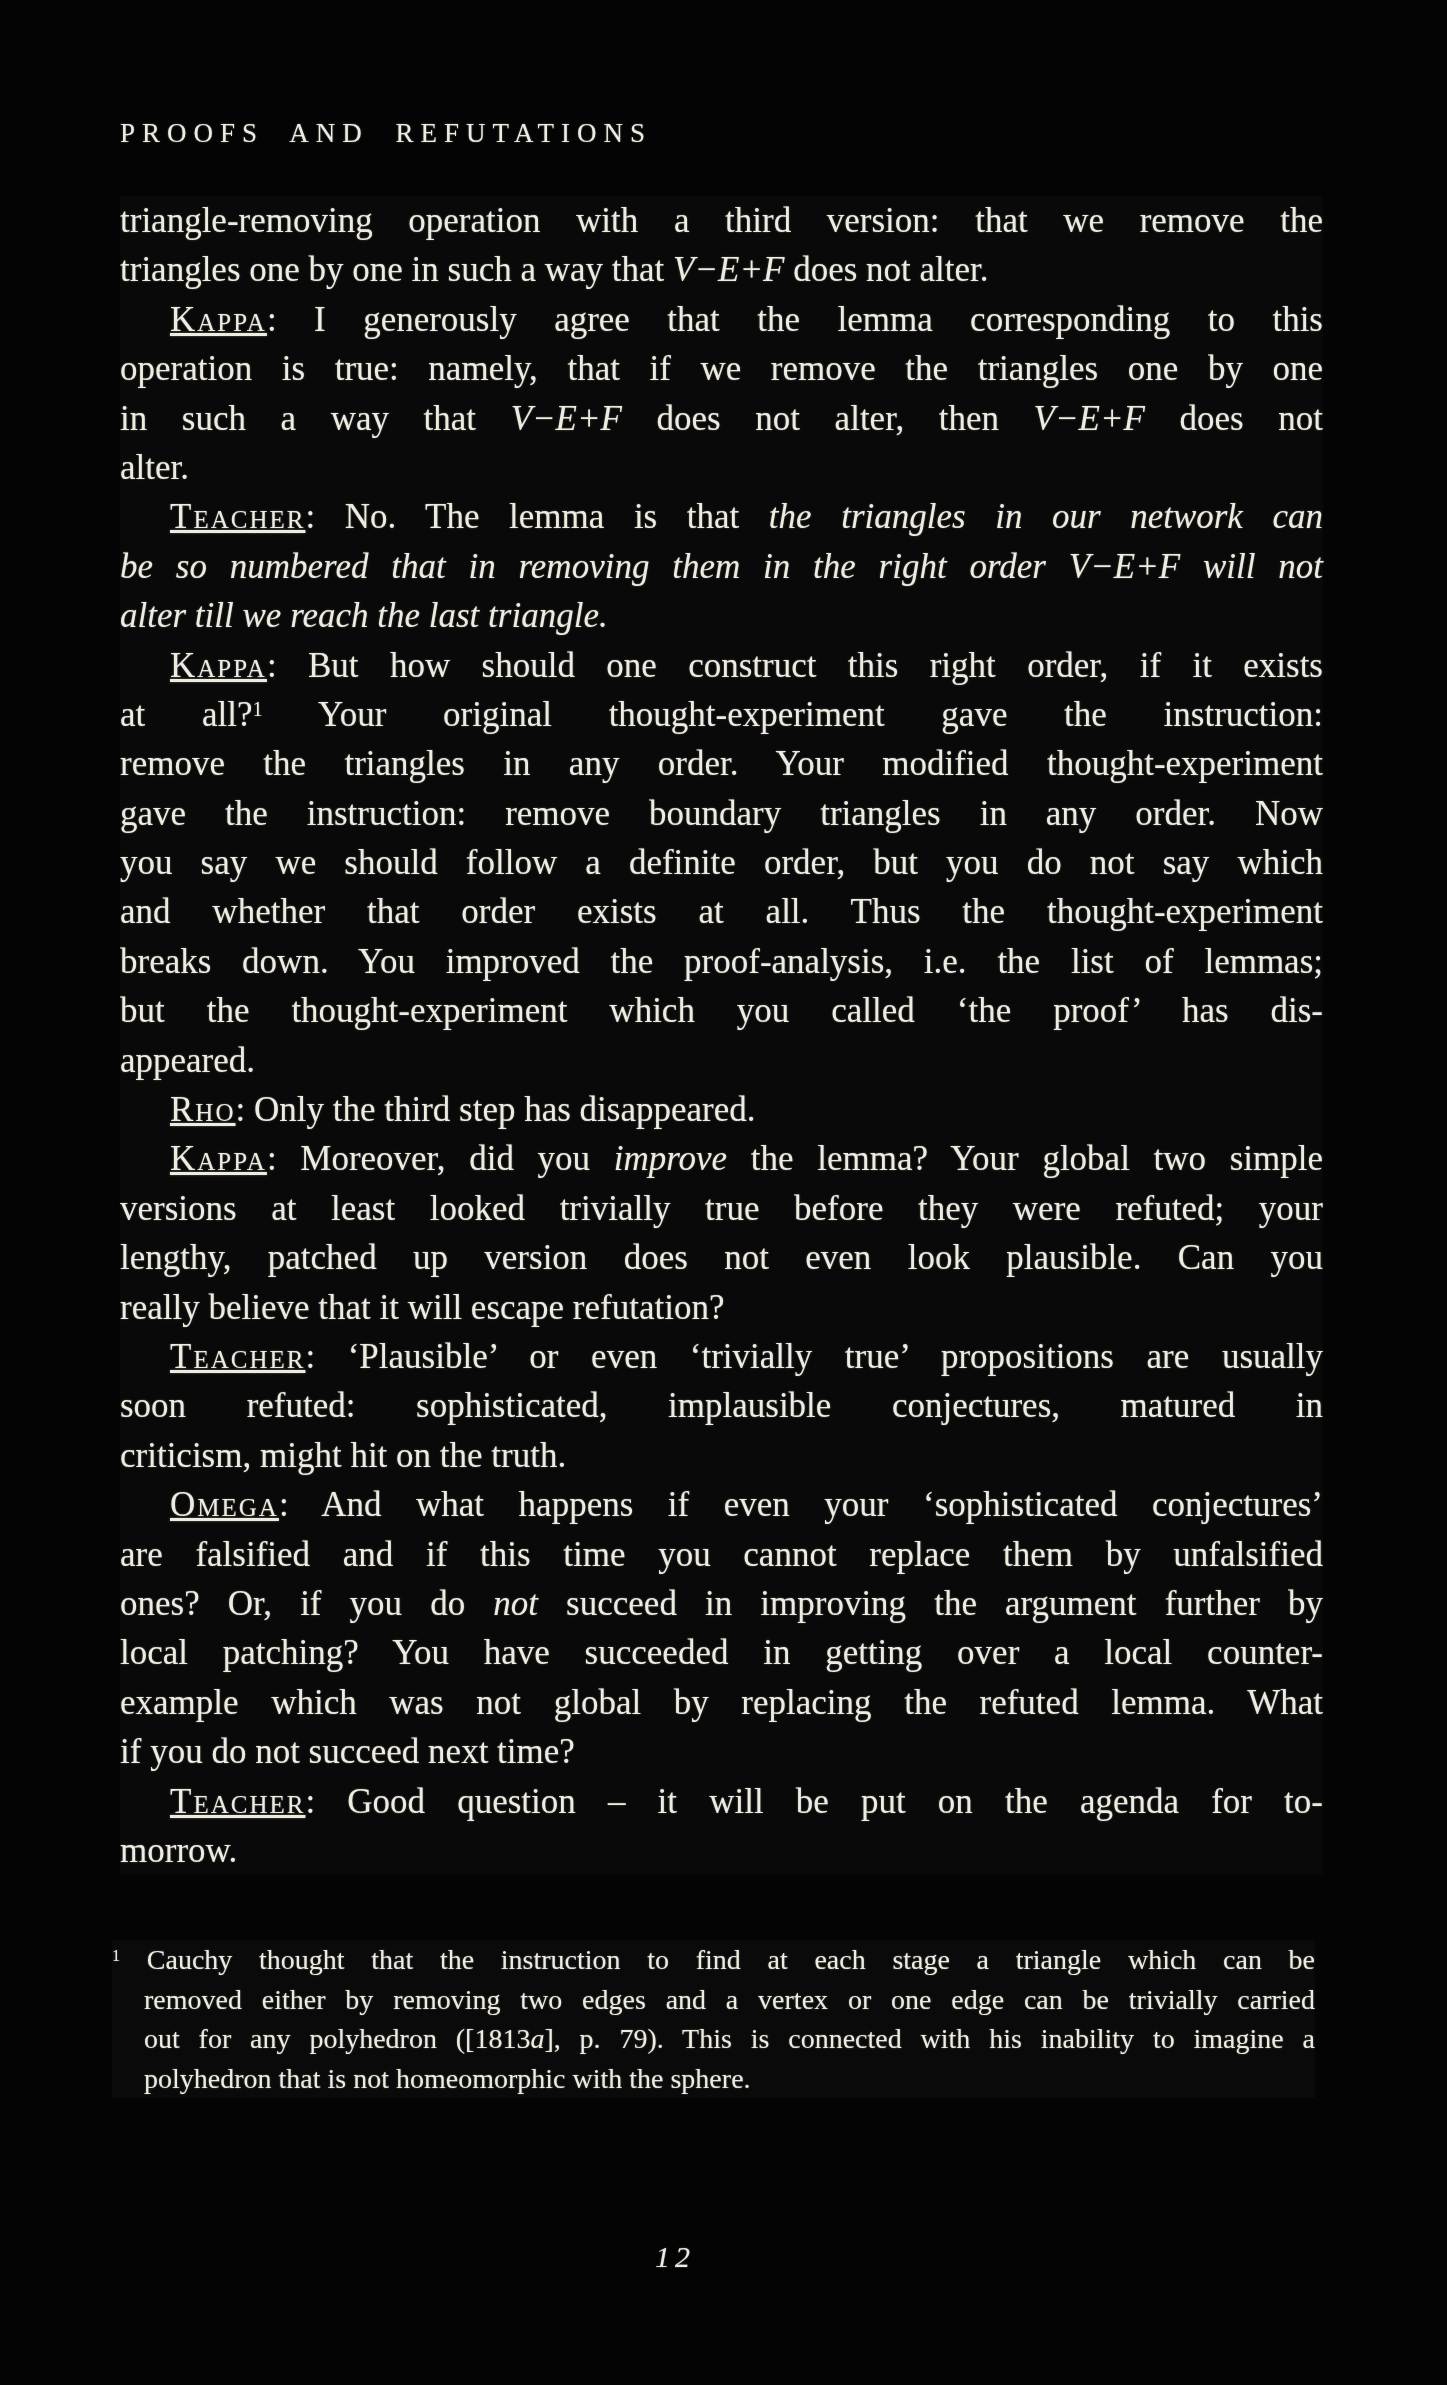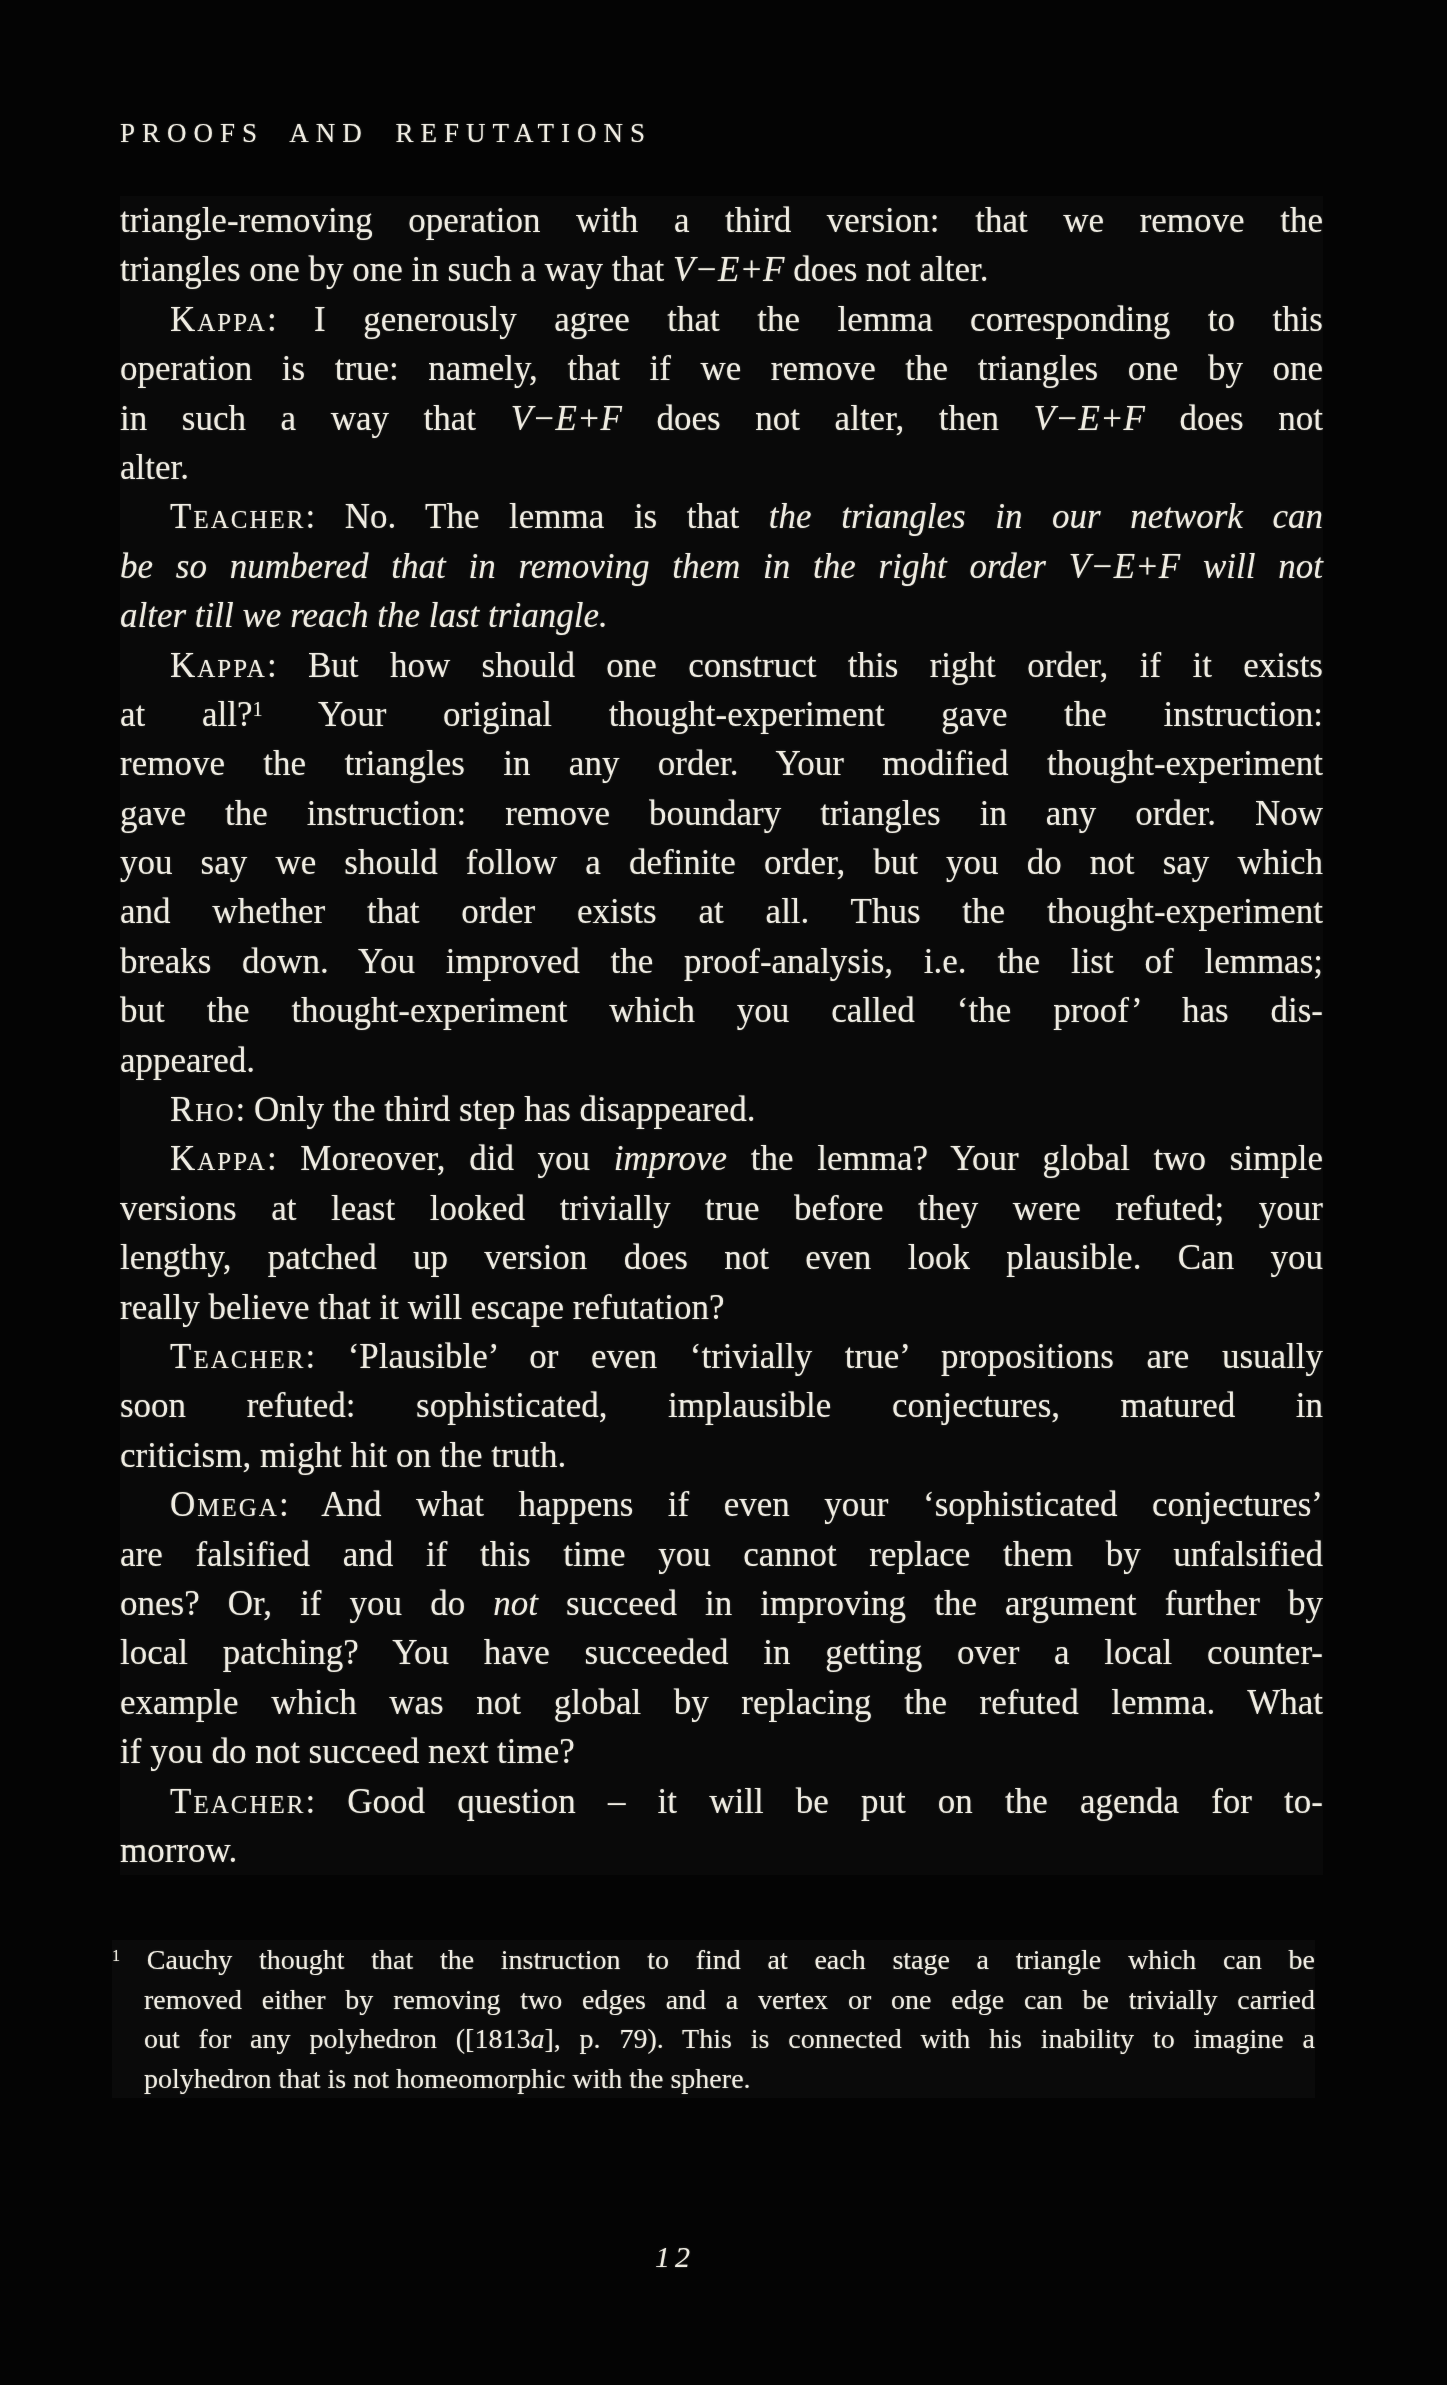--- a/index.html
+++ b/index.html
@@ -32,21 +32,21 @@
     line-height:49.4px;
     text-shadow:0 0 2px rgba(238,235,225,.40);
   }
   .line{
     height:49.4px;
     background:rgba(255,255,255,0.022);
   }
   .just{text-align:justify;text-align-last:justify;}
   .last{text-align:center;text-align-last:left;}
   .indent{text-indent:50px;}
-  .sc{font-variant:small-caps;letter-spacing:2px;}
+  .sc{font-variant:small-caps;letter-spacing:2px;text-decoration:underline;}
   .it{font-style:italic;}
   .sup{font-size:0.58em;vertical-align:0.5em;line-height:0;letter-spacing:0;}
   .footnote{
     position:absolute;
     top:1940px;left:112px;width:1203px;
     font-size:28px;
     line-height:39.5px;
     text-shadow:0 0 2px rgba(238,235,225,.40);
   }
   .fn-line{

